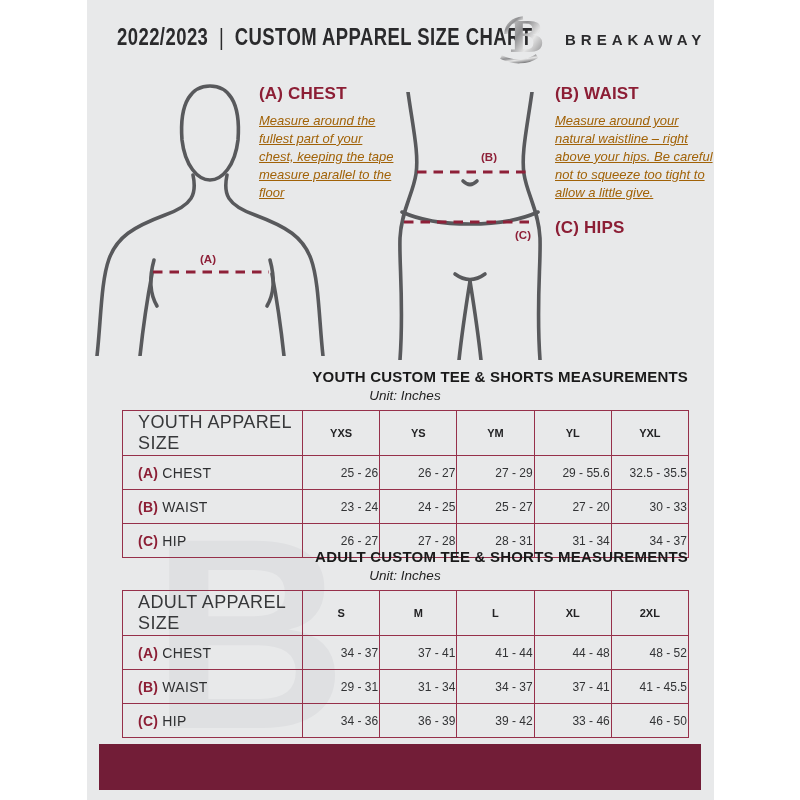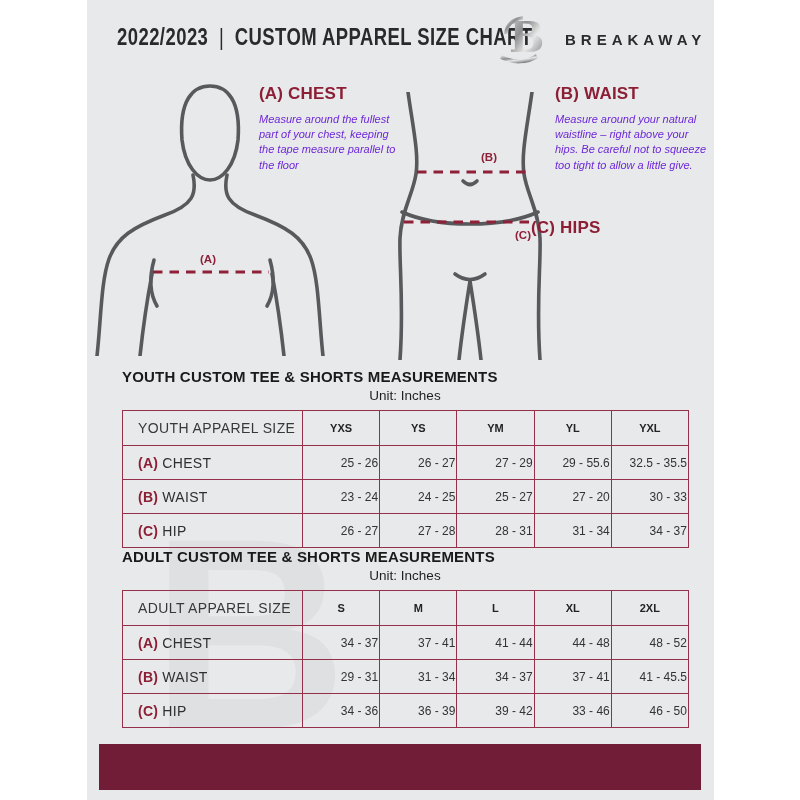--- a/index.html
+++ b/index.html
@@ -29,39 +29,39 @@
   .fig{position:absolute;z-index:1;}
   #fig-upper{left:8px;top:78px;}
   #fig-torso{left:305px;top:92px;}
   .fig path{fill:none;stroke:#58595c;stroke-width:3.6;stroke-linecap:round;}
   .fig path.dash{stroke:#8e2038;stroke-width:3.2;stroke-dasharray:9.5 7;stroke-linecap:butt;}
   .fig text{font-family:"Liberation Sans",sans-serif;font-size:11.5px;font-weight:700;fill:#8e2038;}
   
   .instr{position:absolute;z-index:2;}
   #instr-a{left:172px;top:84px;width:140px;}
   #instr-b{left:468px;top:84px;width:158px;}
-  #instr-c{left:444px;top:218px;width:160px;}
+  #instr-c{left:468px;top:218px;width:160px;}
   .instr h3{margin:0;font-size:17px;font-weight:700;color:#8c1e35;letter-spacing:.2px;}
-  .instr p{margin:8px 0 0;font-style:italic;font-size:11px;line-height:1.38;color:#6d28d9;font-weight:500;}
+  .instr p{margin:8px 0 0;font-style:italic;font-size:13px;line-height:1.38;color:#a16207;font-weight:500;text-decoration:underline;}
   
   .tbl-section{position:absolute;left:35px;width:566px;z-index:1;}
   #youth-section{top:368px;}
   #adult-section{top:548px;}
-  .tbl-title{text-align:left;font-size:15px;font-weight:700;color:#1a1a1a;letter-spacing:.2px;}
-  .tbl-unit{text-align:center;font-size:13.5px;font-weight:500;color:#1f1f1f;margin-top:3px;}
+  .tbl-title{text-align:right;font-size:15px;font-weight:700;color:#1a1a1a;letter-spacing:.2px;}
+  .tbl-unit{text-align:center;font-size:13.5px;font-style:italic;font-weight:500;color:#1f1f1f;margin-top:3px;}
   table{margin-top:7px;border-collapse:collapse;width:566px;table-layout:fixed;
         border-top:1.4px solid #96304a;border-bottom:1.4px solid #96304a;
         border-left:1.4px solid #96304a;border-right:1.4px solid #96304a;}
   col.c0{width:180px;} col.cn{width:77.2px;}
   th,td{border-right:1.4px solid #96304a;vertical-align:middle;}
   th:last-child,td:last-child{border-right:none;text-align:center;}
   tr:nth-child(n+2) td{border-top:1.4px solid #96304a;}
   tr.head th{border-bottom:1.4px solid #96304a;height:32px;}
   td{height:31px;}
-  th.sizehead{text-align:left;padding-left:15px;font-weight:400;font-size:14px;letter-spacing:.4px;color:#37383a;margin-left:48px;}
+  th.sizehead{text-align:left;padding-left:15px;font-weight:400;font-size:18px;letter-spacing:.4px;color:#37383a;margin-left:48px;}
   th.size{font-size:11px;font-weight:700;color:#232325;}
   td.val{text-align:right;font-size:12px;color:#323335;}
   td.rowlabel{text-align:left;padding-left:15px;font-size:14px;color:#2e2f31;letter-spacing:.3px;}
   .pref{font-weight:700;color:#8c1e35;margin-right:4px;}
   
   .footer-bar{position:absolute;left:12px;top:744px;width:602px;height:46px;background:#721d37;z-index:3;}
 </style>
 </head>
 <body>
 

